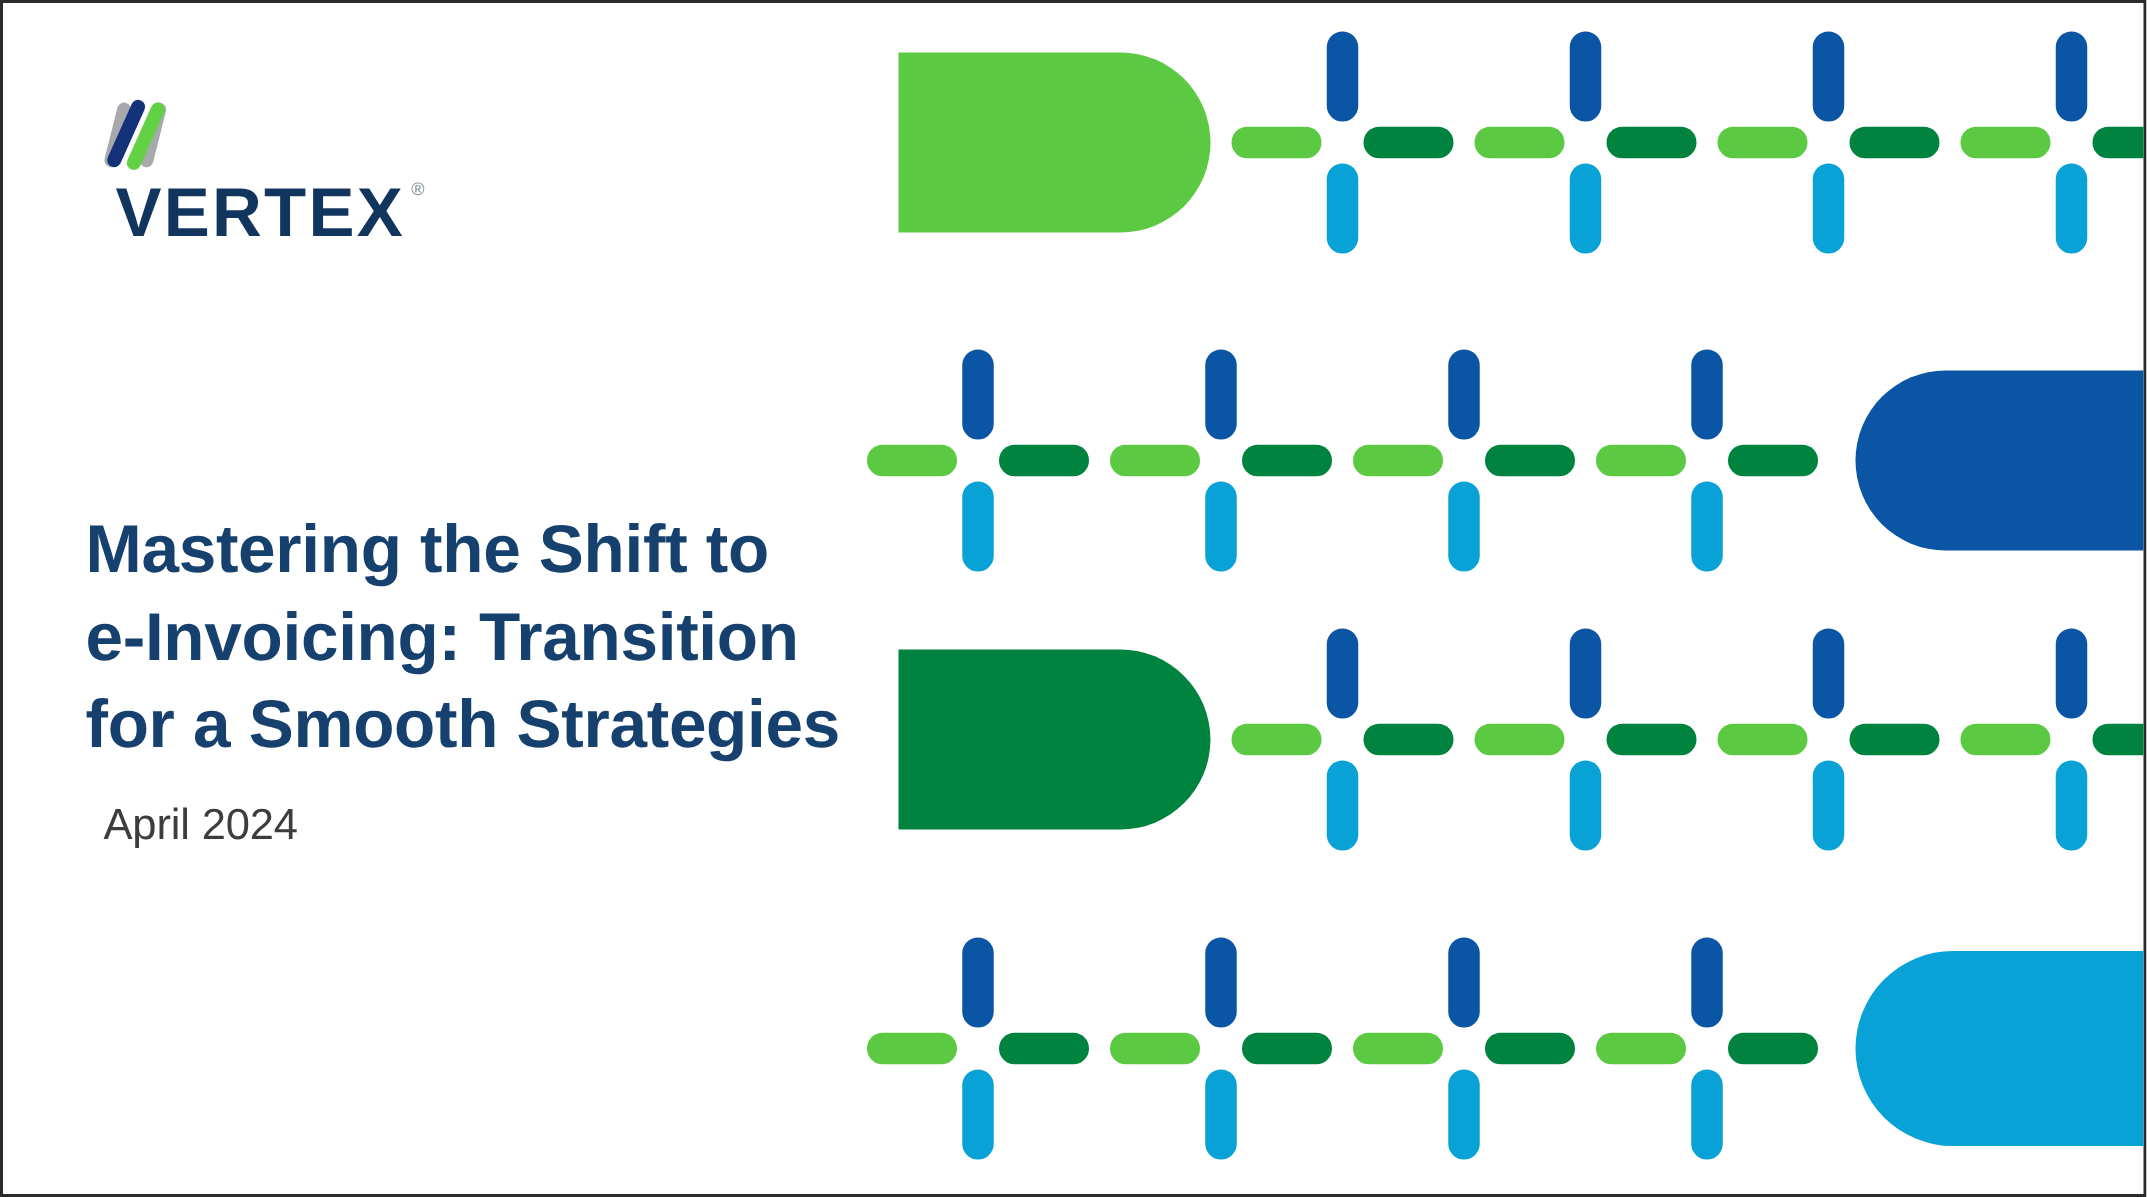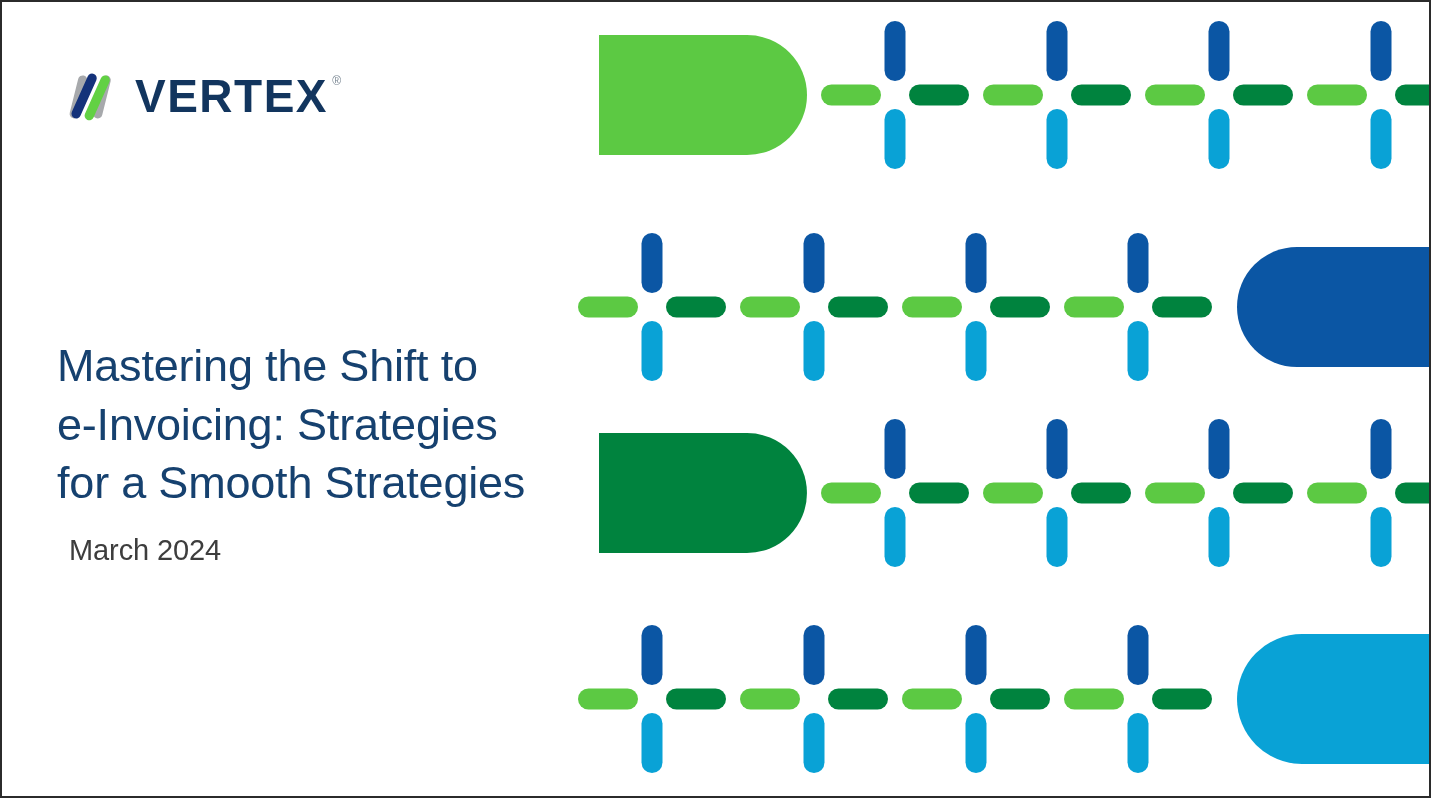--- a/index.html
+++ b/index.html
@@ -30,22 +30,23 @@
     width: 600px;
     height: 100%;
     z-index: 5;
   }
 
   .logo {
     position: absolute;
     left: 62px;
     top: 58px;
     display: flex;
-    align-items: center;
+    align-items: flex-start;
     height: 72px;
+    flex-direction: column;
   }
 
   .logo-mark {
     width: 58px;
     height: 58px;
     flex: 0 0 auto;
     display: block;
   }
 
   .logo-word {
@@ -70,21 +71,21 @@
     letter-spacing: 0;
   }
 
   .slide-title {
     position: absolute;
     left: 55px;
     top: 305px;
     width: 530px;
     font-family: "Liberation Sans", sans-serif;
     font-size: 45px;
-    font-weight: 400;
+    font-weight: 700;
     line-height: 1.30;
     color: #16416F;
     letter-spacing: -0.2px;
   }
 
   .slide-date {
     position: absolute;
     left: 67px;
     top: 532px;
     font-family: "Liberation Sans", sans-serif;
@@ -247,21 +248,21 @@
           <line x1="27" y1="52" x2="44" y2="14" stroke="#62D144"></line>
         </g>
       </svg>
       <div class="logo-word">
         <span>VERTEX</span><span class="logo-tm">®</span>
       </div>
     </div>
 
     <h1 class="slide-title">
       <span>Mastering the Shift to</span><br>
-      <span>e-Invoicing: Strategies</span><br>
+      <span>e-Invoicing: Transition</span><br>
       <span>for a Smooth Strategies</span>
     </h1>
 
-    <div class="slide-date">March 2024</div>
+    <div class="slide-date">April 2024</div>
 
   </div>
 
 </div>
 
 </body></html>

